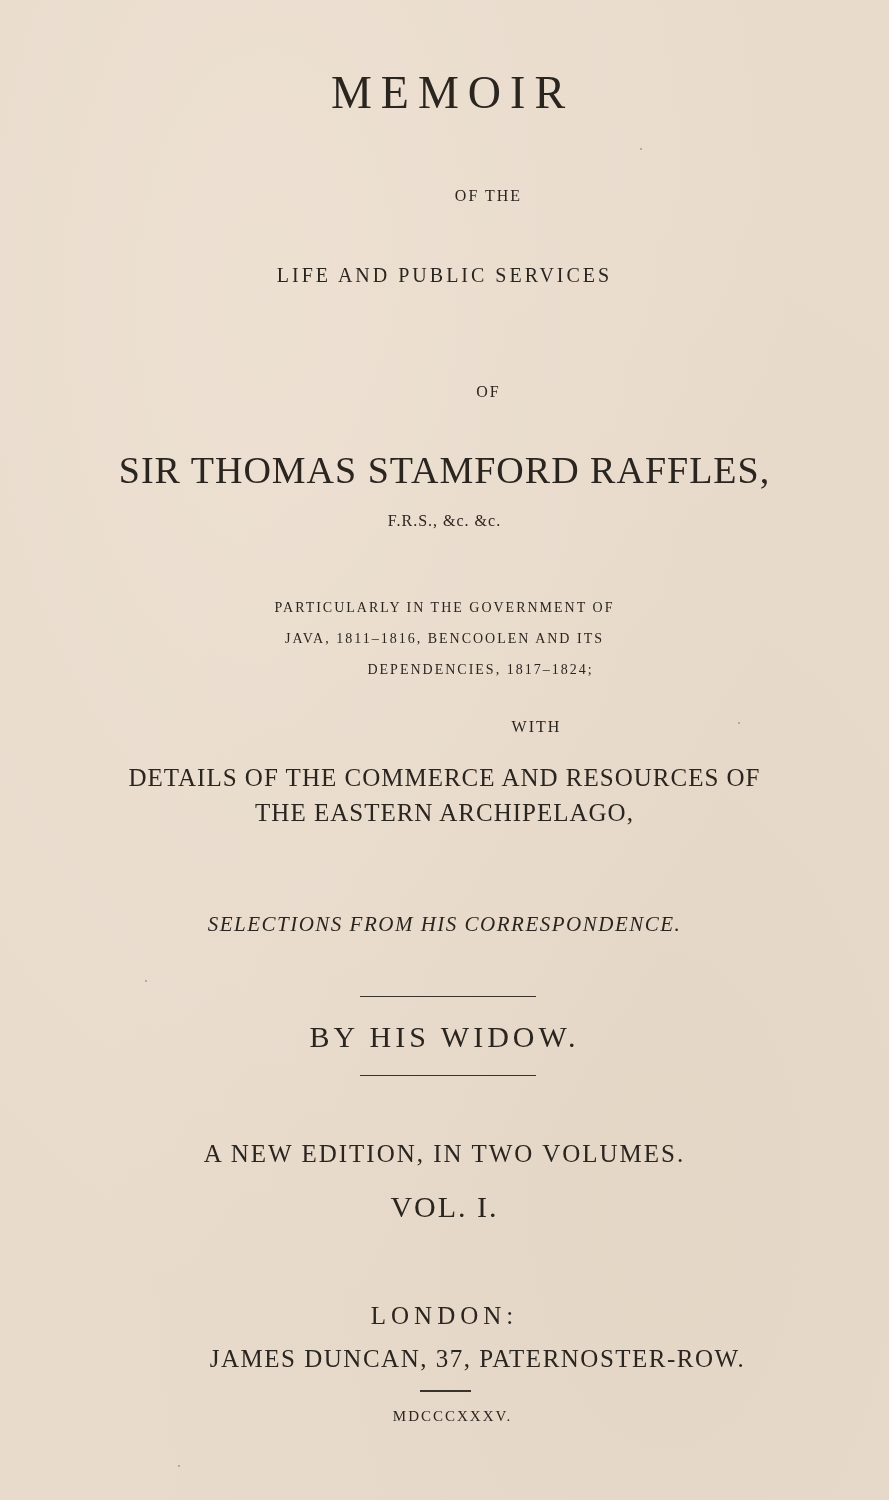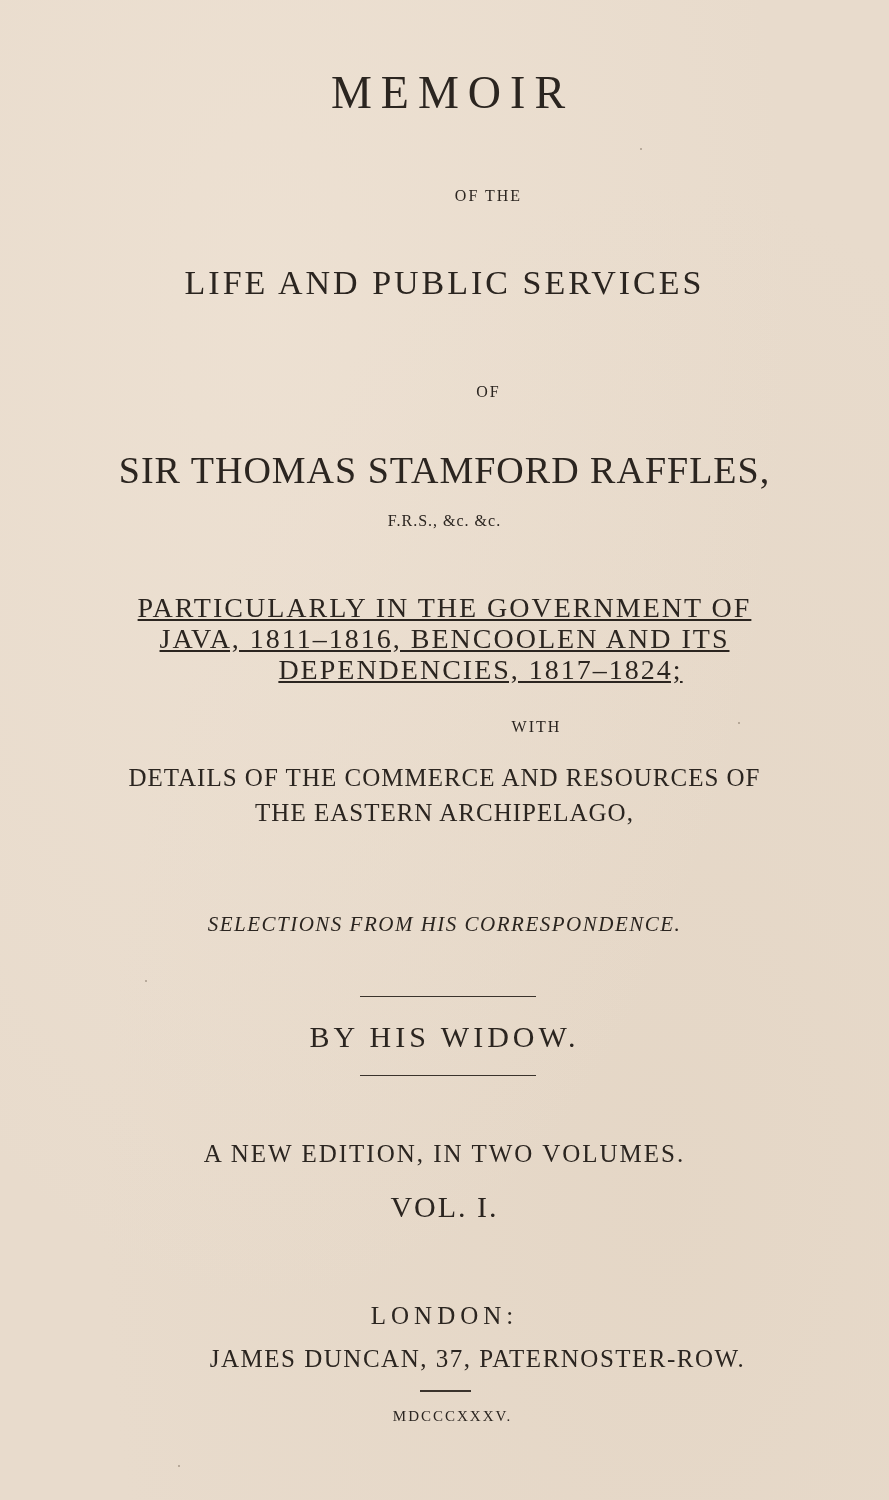--- a/index.html
+++ b/index.html
@@ -35,39 +35,38 @@
     }
     .small-caps-bold {
       font-size: 16px;
       font-weight: normal;
       letter-spacing: 2px;
       padding-left: 44px;
     }
     .of-the { top: 187px; }
     .life {
       top: 264px;
-      font-size: 34px;
+      font-size: 20px;
       letter-spacing: 3px;
     }
     .of { top: 375px; margin-top: 8px; }
     .name {
       top: 448px;
       font-size: 38px;
       letter-spacing: 1px;
     }
     .frs {
       top: 512px;
       font-size: 16px;
       letter-spacing: 1px;
     }
     .particularly {
-      font-size: 28px;
+      font-size: 14px;
       letter-spacing: 2px;
       line-height: 31px;
-      text-decoration: underline;
     }
     .p1 { top: 592px; }
     .p2 { top: 623px; }
     .p3 { top: 654px; padding-left: 36px; }
     .with { top: 718px; margin-left: 48px; }
     .details {
       font-size: 25px;
       letter-spacing: 1px;
     }
     .d1 { top: 764px; }

